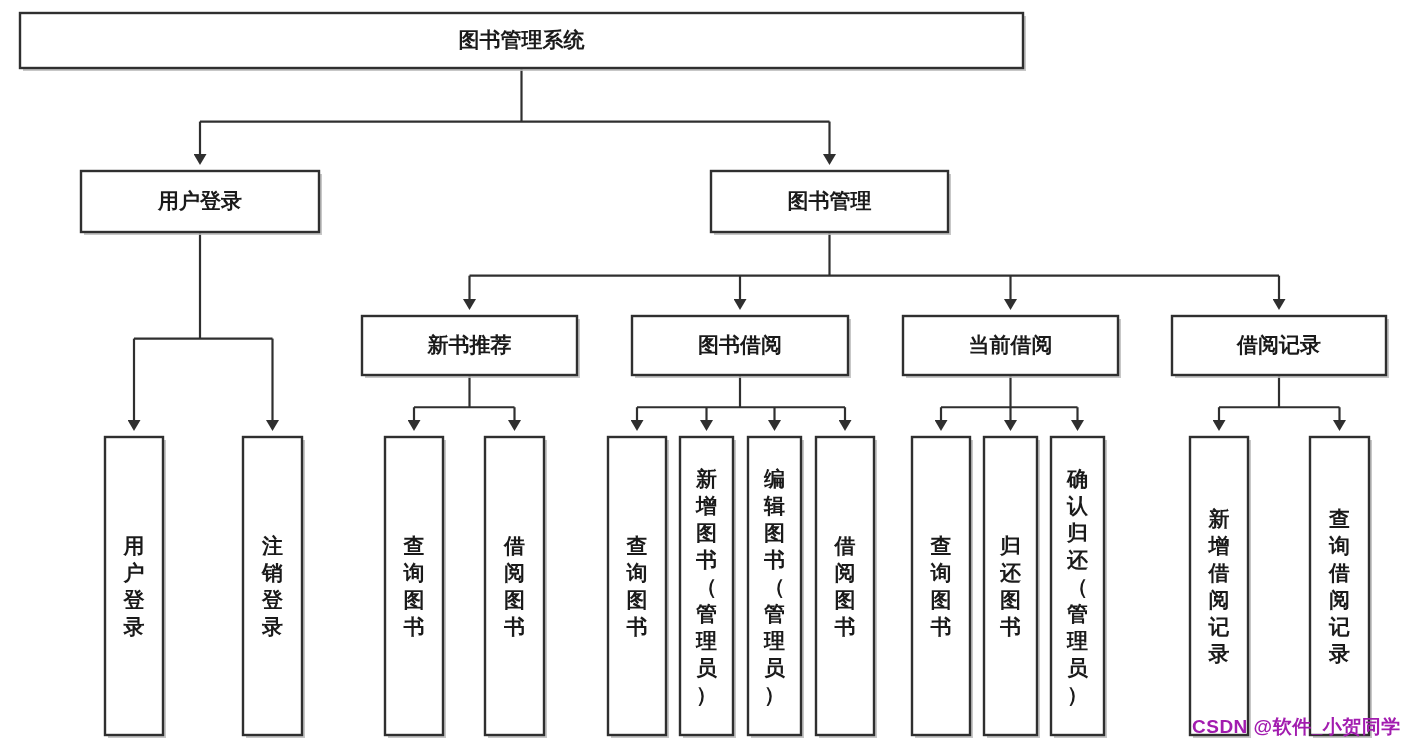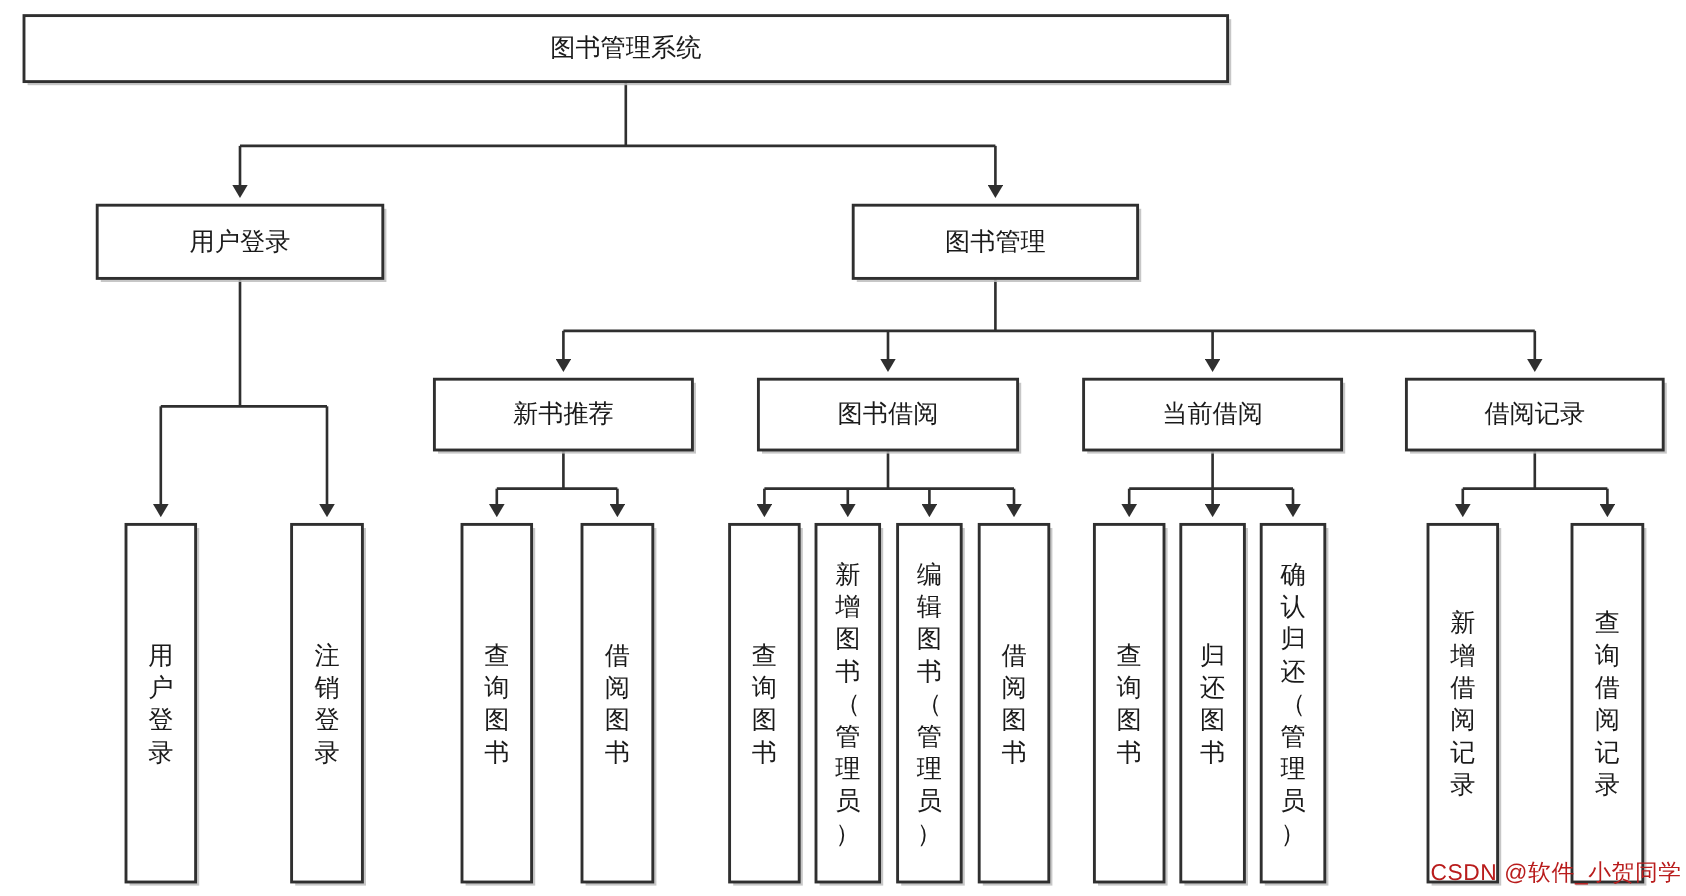--- a/index.html
+++ b/index.html
@@ -11,20 +11,21 @@
     width: 1405px;
     height: 747px;
     font-family: "Liberation Sans", "DejaVu Sans", sans-serif;
     overflow: hidden;
     position: relative;
   }
   #diagram-root {
     position: relative;
     width: 1405px;
     height: 747px;
+    font-weight: bold;
   }
   svg#flow-svg {
     position: absolute;
     left: 0;
     top: 0;
     width: 1405px;
     height: 747px;
     display: block;
   }
   .node-box {
@@ -55,21 +56,21 @@
   .node-label-vert {
     font-family: "Liberation Sans", "DejaVu Sans", sans-serif;
     font-size: 21px;
     fill: #1a1a1a;
     text-anchor: middle;
   }
   .watermark-text {
     position: absolute;
     font-family: "Liberation Sans", "DejaVu Sans", sans-serif;
     font-size: 19px;
-    color: #b91c1c;
+    color: #a21caf;
     white-space: nowrap;
     left: 1192px;
     top: 714px;
     letter-spacing: 0.5px;
   }
 </style>
 </head>
 <body>
 
 <div id="diagram-root">

